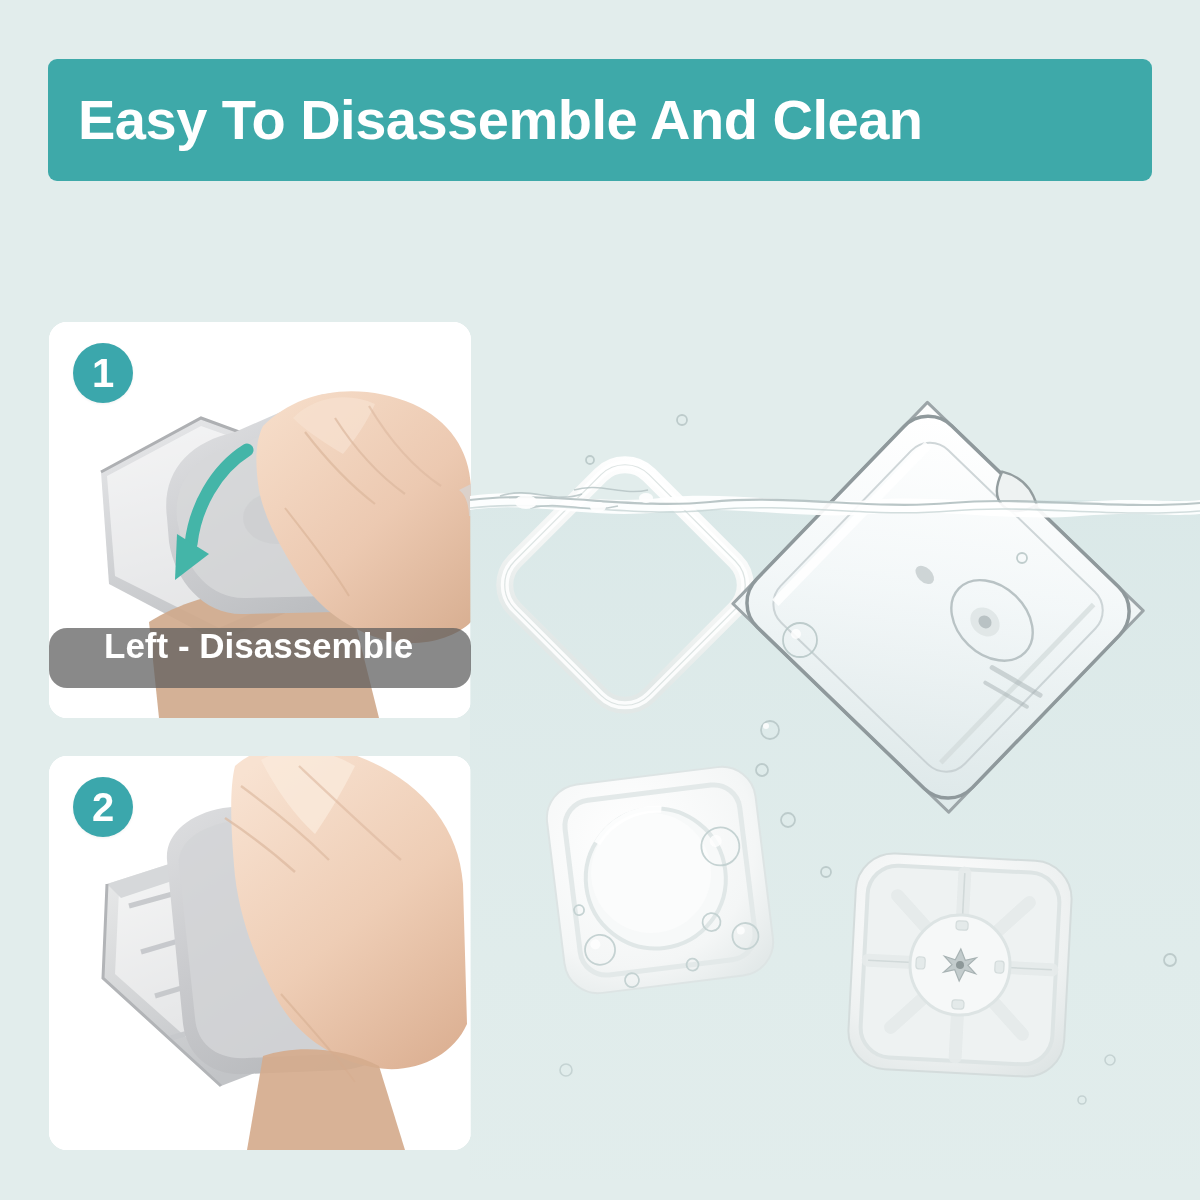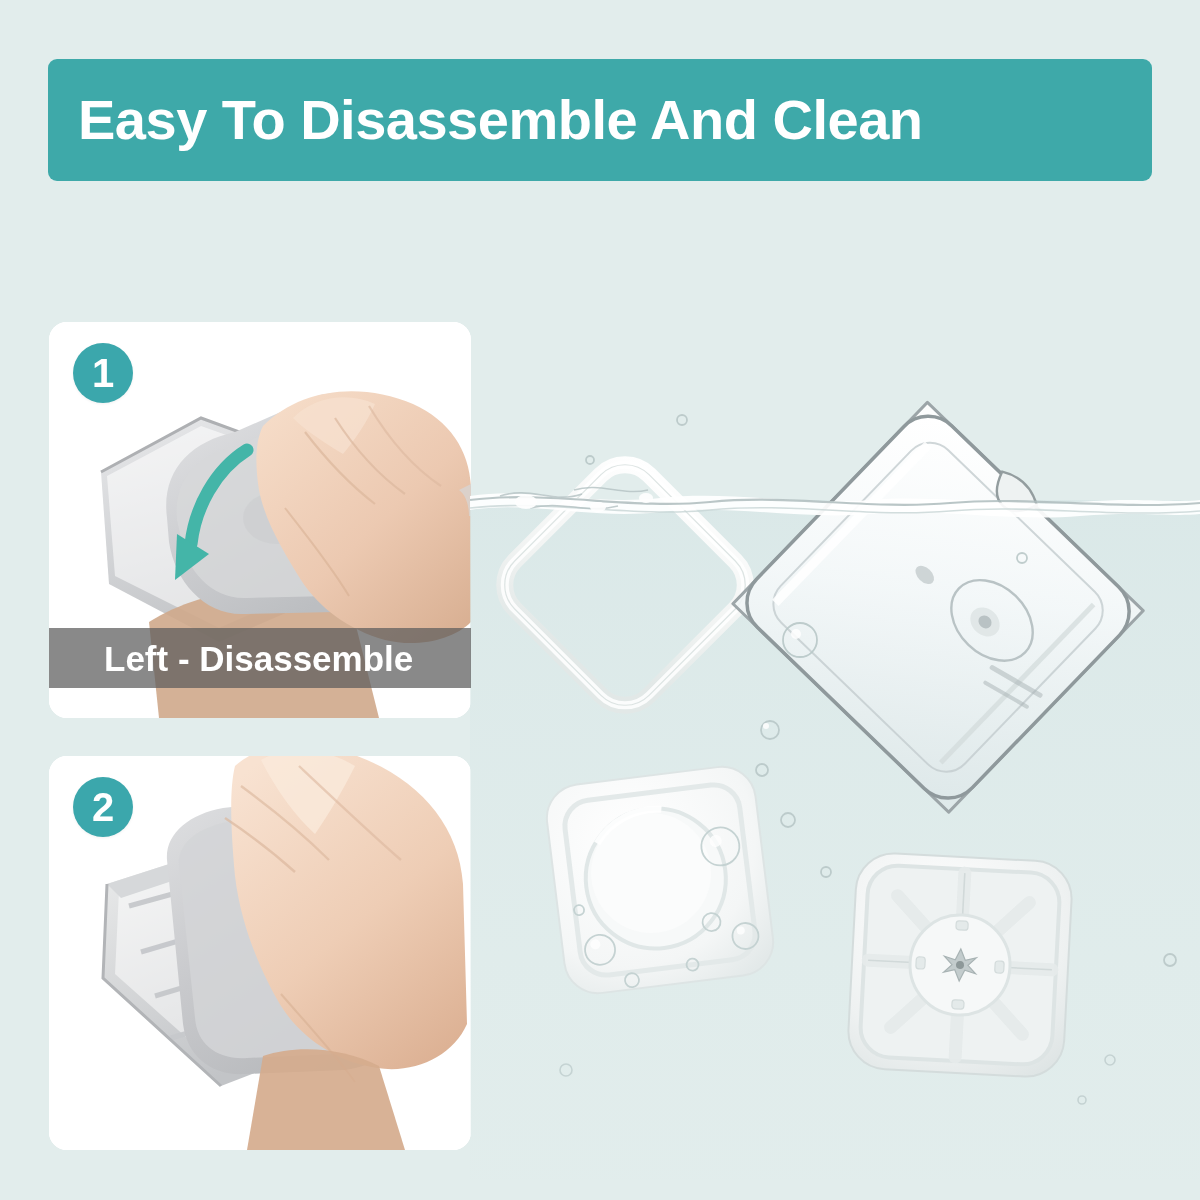--- a/index.html
+++ b/index.html
@@ -83,22 +83,23 @@
     box-shadow: 0 1px 3px rgba(0,0,0,0.06);
   }
 
   .caption-bar {
     position: absolute;
     left: 0;
     width: 100%;
     height: 60px;
     background: rgba(92,92,92,0.72);
     display: flex;
-    align-items: center;
+    align-items: flex-start;
     z-index: 7;
+    border-radius: 18px;
   }
   #caption-bar-1 { top: 306px; }
   #caption-bar-2 { top: 302px; }
   .caption-text {
     color: #ffffff;
     font-size: 35px;
     font-weight: bold;
     padding-left: 55px;
     white-space: nowrap;
     line-height: 1;

